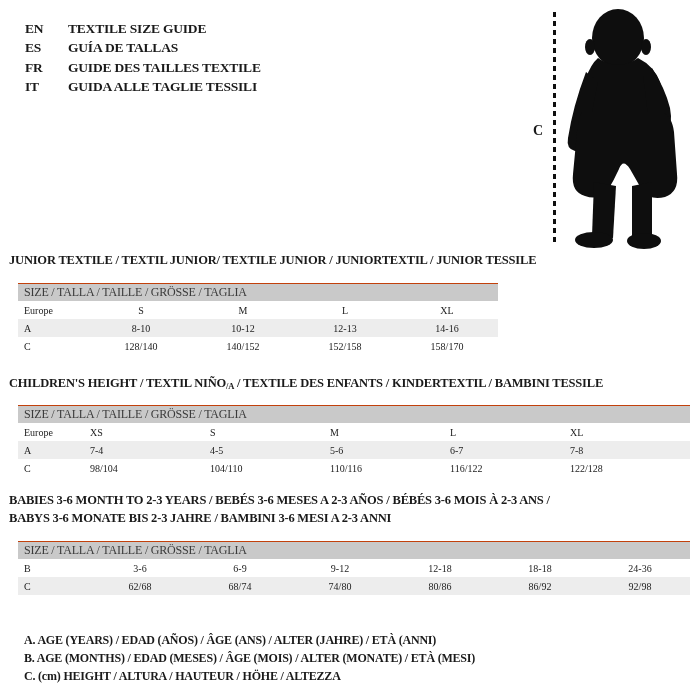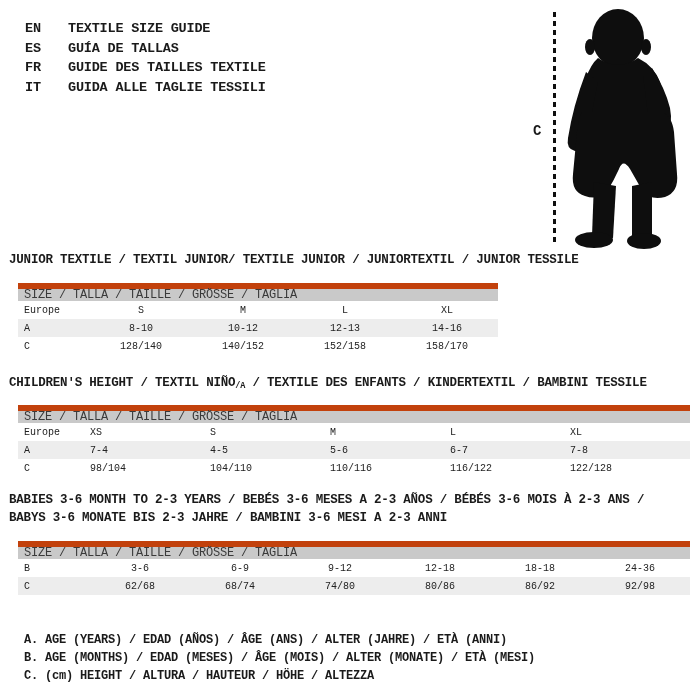--- a/index.html
+++ b/index.html
@@ -1,18 +1,18 @@
 <!DOCTYPE html>
 <html style="--text: #1a1a1a; --size-bar-bg: #c9c9c9; --row-shaded-bg: #ededed; --background: #ffffff; --silhouette: #0e0e0e;"><head>
 <meta charset="utf-8">
 <style>
   html,body{margin:0;padding:0;background:#fff;}
   .page{
     position:relative;width:700px;height:700px;background:var(--background,#fff);
-    font-family:Liberation Mono, monospace;color:var(--text,#1a1a1a);
+    font-family:Liberation Serif, serif;color:var(--text,#1a1a1a);
     overflow:hidden;
   }
   
   .lang-list{position:absolute;top:19px;left:25px;}
   .lang-row{display:flex;height:19.5px;align-items:center;font-weight:bold;font-size:13.5px;letter-spacing:-0.2px;}
   .lang-code{width:43px;}
   
   .dashed-line{
     position:absolute;left:553px;top:12px;width:3px;height:233px;
     background:repeating-linear-gradient(to bottom,var(--silhouette,#0e0e0e) 0 5px,transparent 5px 9px);
@@ -21,21 +21,21 @@
   .silhouette{position:absolute;left:558px;top:6px;}
   
   .sec-title{position:absolute;left:9px;font-weight:bold;font-size:12.5px;letter-spacing:-0.2px;line-height:18px;white-space:nowrap;}
   .sub{font-size:8.5px;vertical-align:-2px;font-weight:bold;}
   
   .table{position:absolute;left:18px;}
   .t1{width:480px;}
   .t2,.t3{width:672px;}
   .sizebar{
     height:18px;display:flex;align-items:center;padding-left:6px;box-sizing:border-box;
-    background:var(--size-bar-bg,#c9c9c9);border-top:6px solid #c2410c;
+    background:var(--size-bar-bg,#c9c9c9);border-top:1px solid #c2410c;
     font-size:12px;color:#3a3a3a;letter-spacing:-0.2px;
   }
   .trow{display:flex;height:18px;align-items:center;font-size:10px;color:#222;}
   .trow.shaded{background:var(--row-shaded-bg,#ededed);}
   .tlabel{width:72px;padding-left:6px;box-sizing:border-box;}
   .t1 .tcell{width:102px;text-align:center;}
   .t2 .tcell{width:120px;text-align:left;}
   .t3 .tcell{width:100px;text-align:center;}
   
   .footnotes{position:absolute;left:24px;top:631px;}

